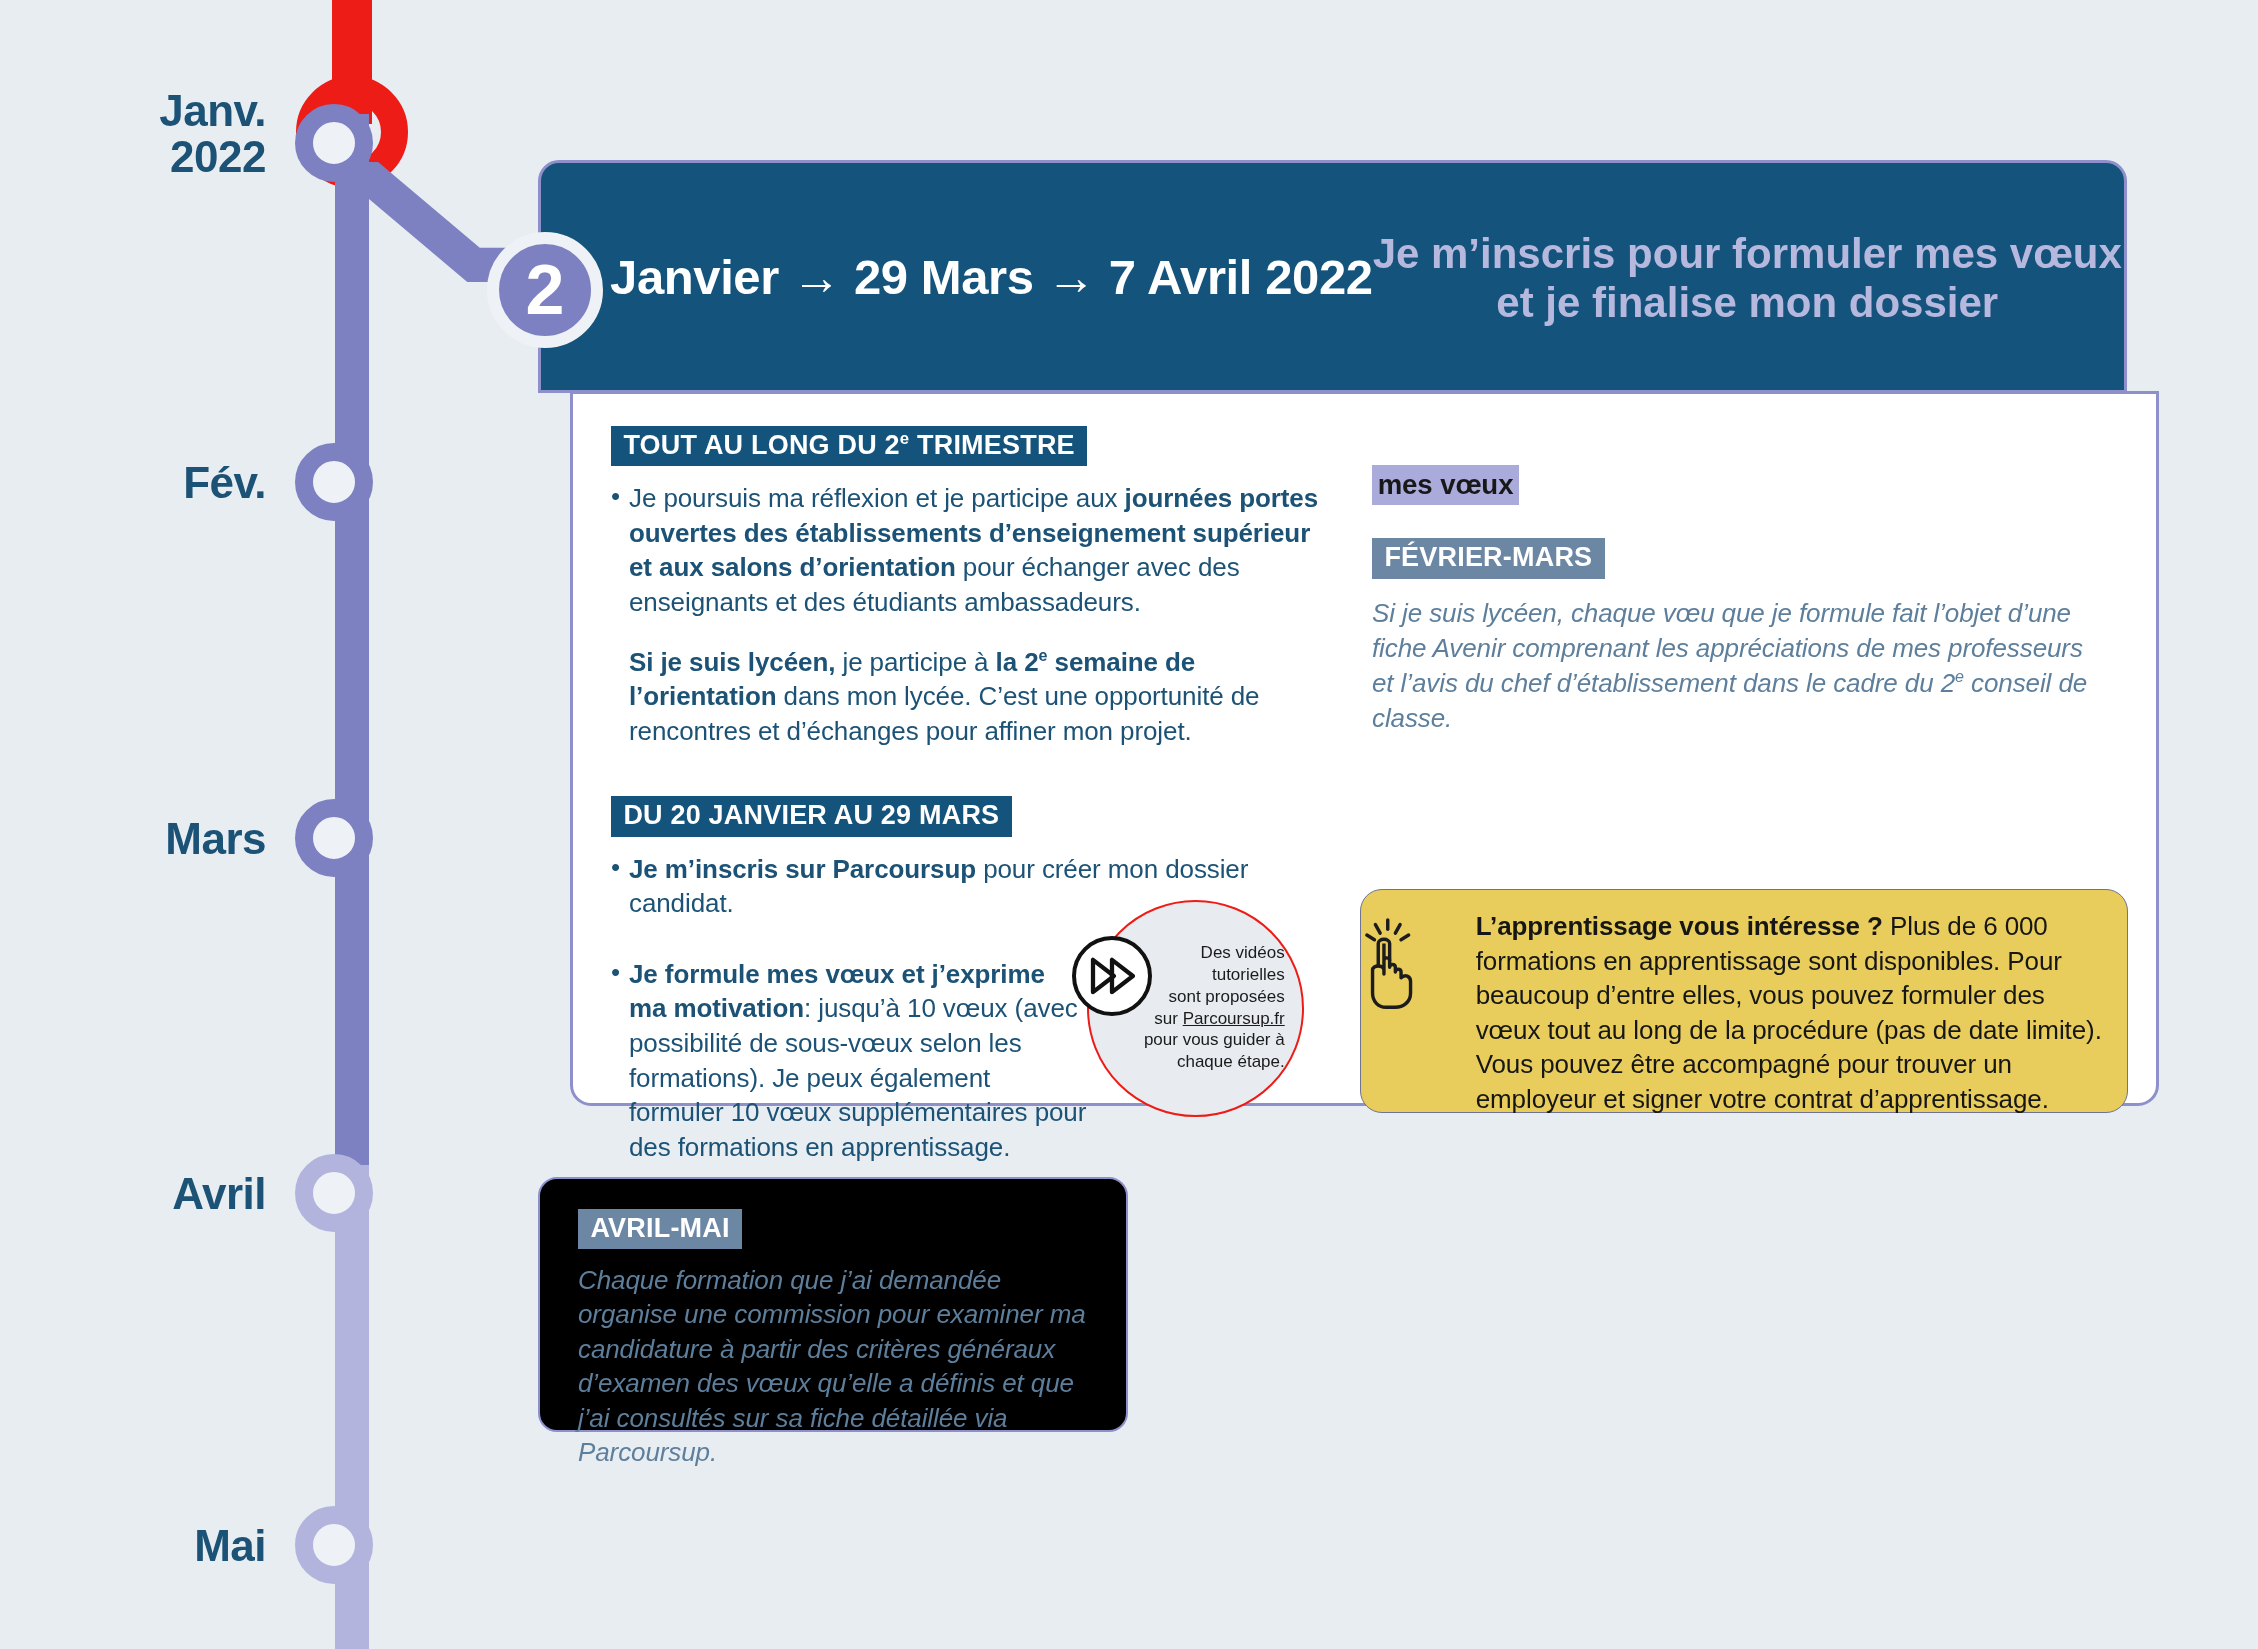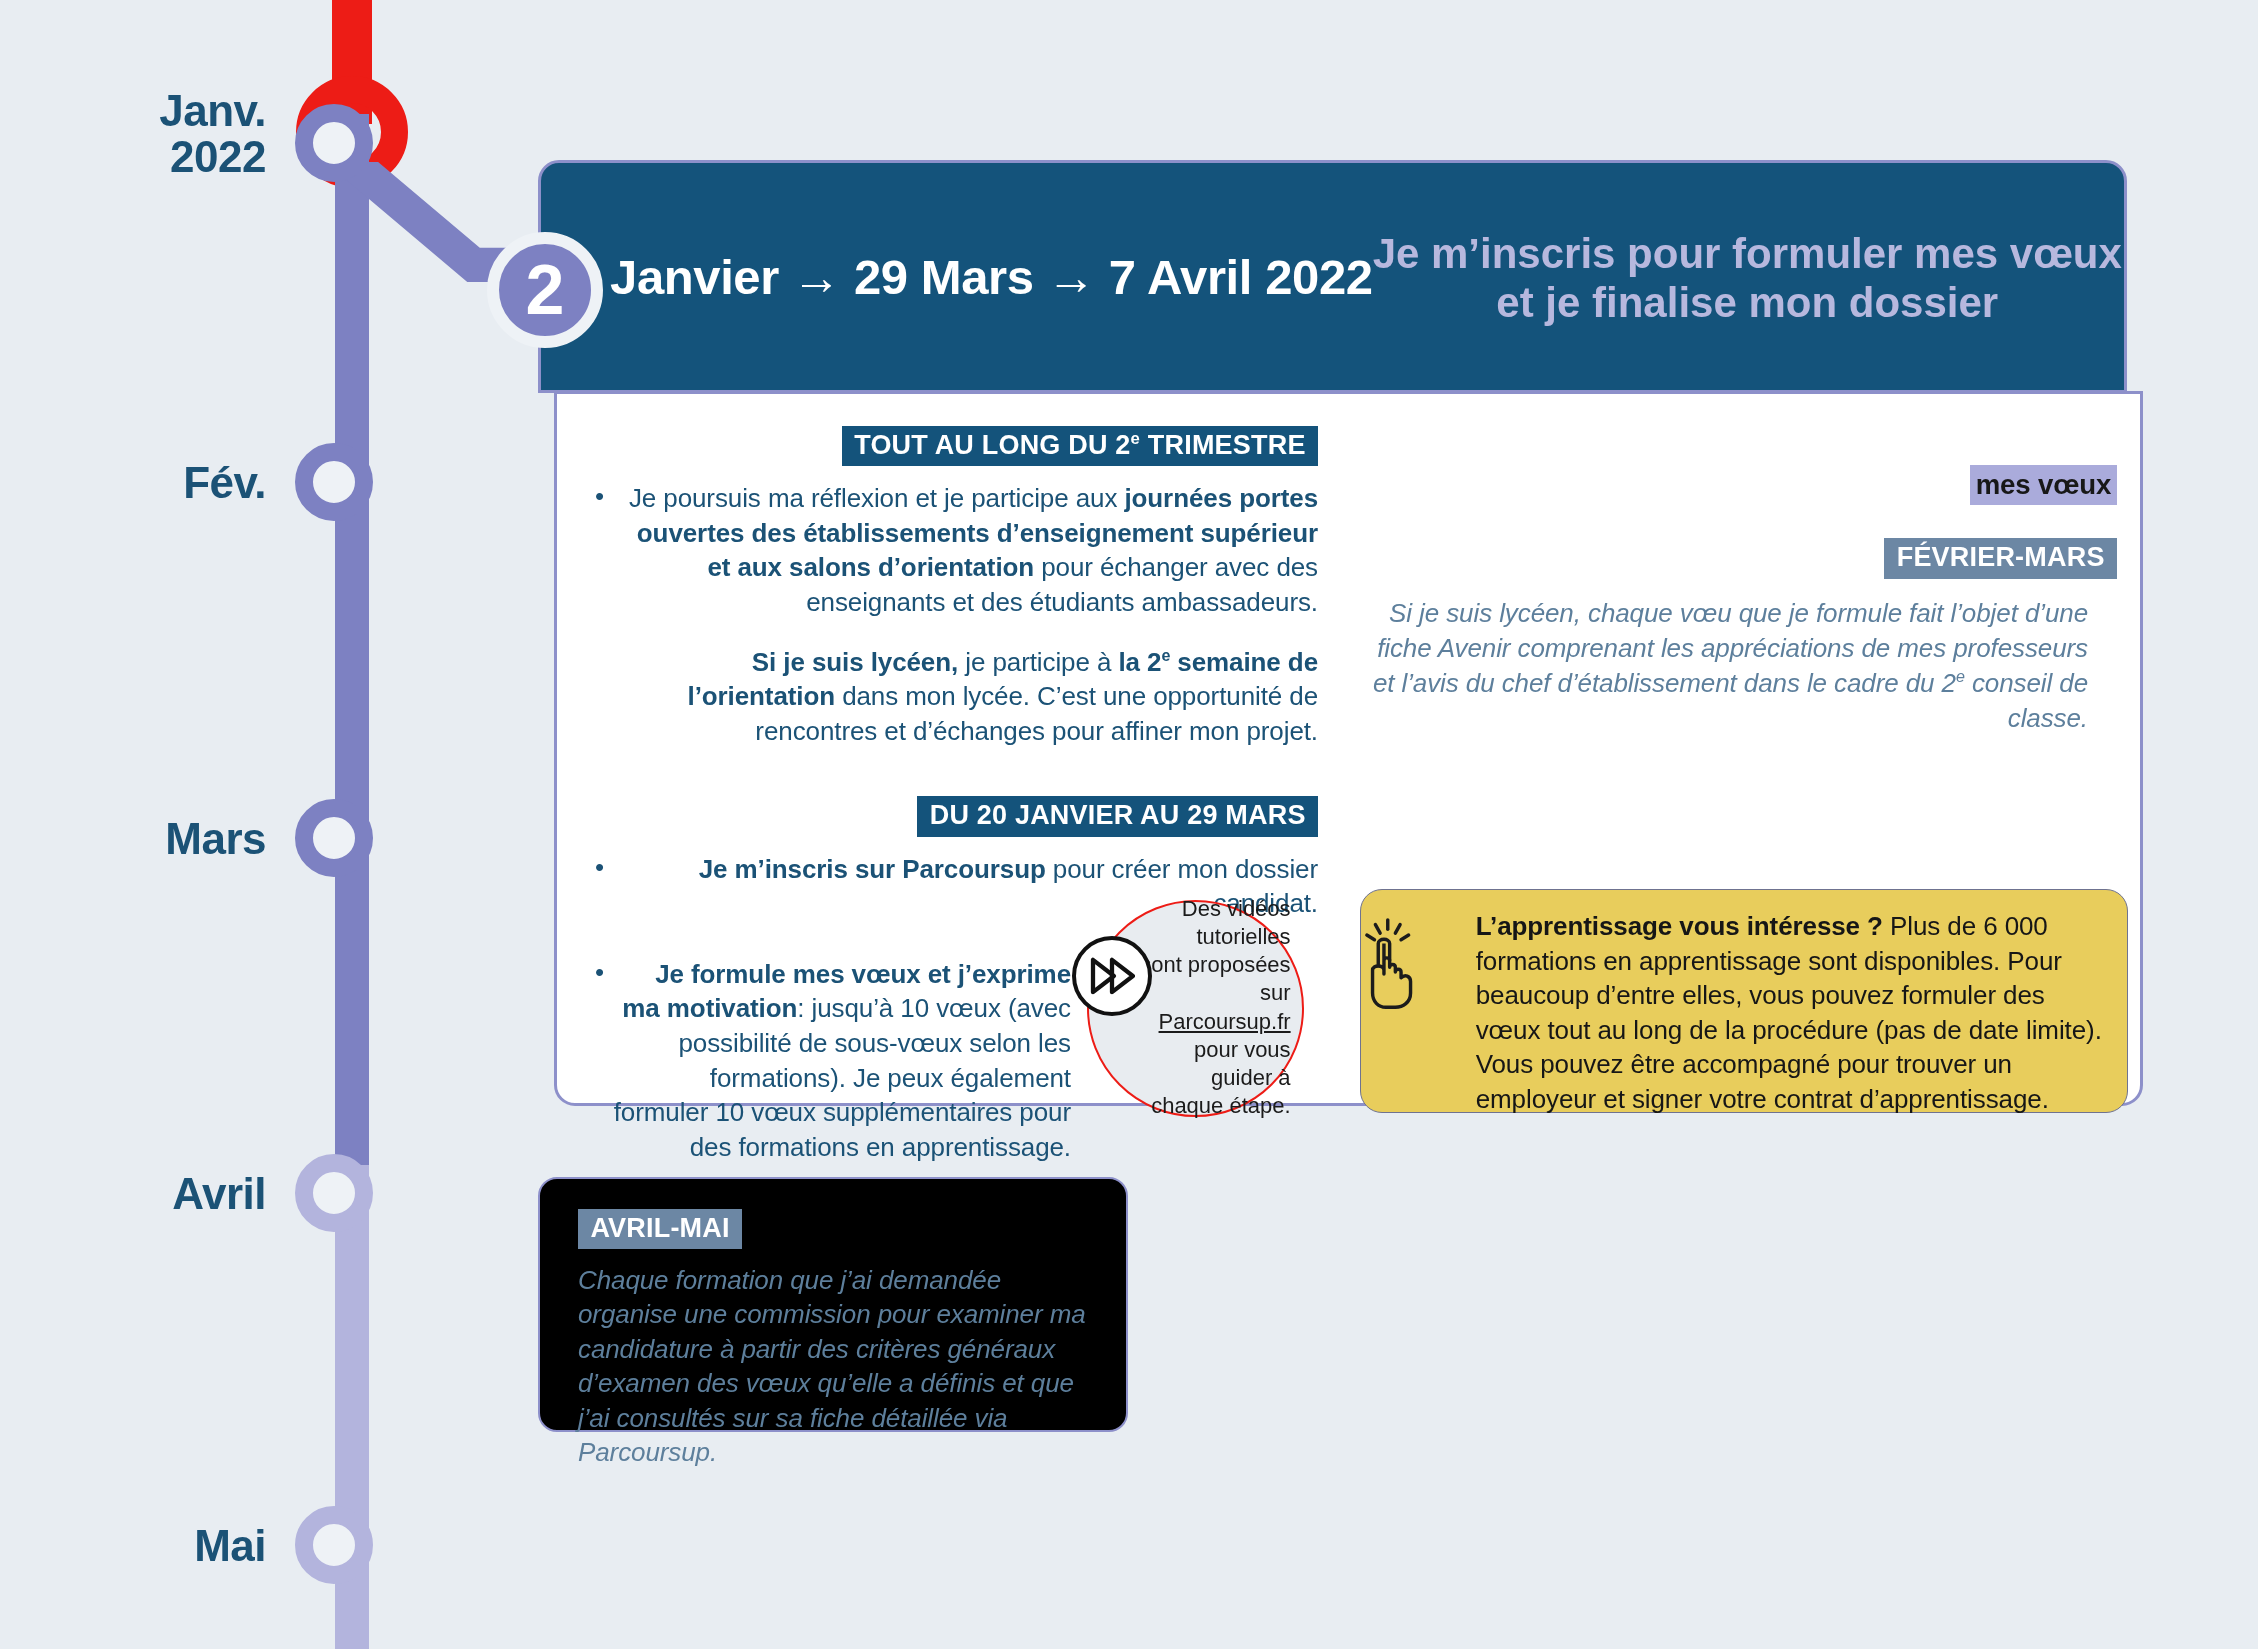--- a/index.html
+++ b/index.html
@@ -65,27 +65,26 @@
   .hdr-date {
     color: #ffffff; font-size: 49px; font-weight: bold;
     letter-spacing: -0.4px; white-space: nowrap;
   }
   .hdr-sub {
     color: #b7b8de; font-size: 42px; font-weight: bold;
     line-height: 1.18; text-align: center; margin-top: 3.8px;
     white-space: nowrap;
   }
   .body {
-    position: absolute; left: 554px; top: 391px;
+    position: absolute; left: 570px; top: 391px;
     width: 1589px; height: 715px;
     background: #ffffff;
     border: 3.8px solid #8d90ca;
     border-radius: 0 0 21px 21px;
     z-index: 2;
-    text-align: right;
   }
 
   .col-left { position: absolute; left: 38px; top: 32px; width: 723px; }
   .col-right { position: absolute; left: 799px; top: 32px; width: 761px; }
 
   
   .tag-blue {
     display: inline-block; background: #14537b; color: #ffffff;
     font-size: 27px; font-weight: bold; letter-spacing: 0.2px;
     padding: 5.7px 12.4px 7.6px 12.4px; line-height: 1;
@@ -124,21 +123,21 @@
 
   
   .video-bubble {
     position: absolute; left: 1087px; top: 900px;
     width: 217px; height: 217px; border-radius: 50%;
     background: #e8ecf0; border: 2.9px solid #ed1c16;
     z-index: 5;
     display: flex; align-items: center; justify-content: center;
   }
   .video-bubble .txt {
-    font-size: 22px; color: #1b1b1b; line-height: 1.28;
+    font-size: 17px; color: #1b1b1b; line-height: 1.28;
     text-align: right; padding-left: 49px; padding-right: 11.4px;
     padding-bottom: 1.9px;
   }
   .video-bubble .txt u { text-decoration: underline; }
   .ff-icon {
     position: absolute; left: -17px; top: 34px;
     width: 80px; height: 80px; border-radius: 50%;
     border: 4.8px solid #111111; background: #ffffff;
     display: flex; align-items: center; justify-content: center;
     z-index: 6;

